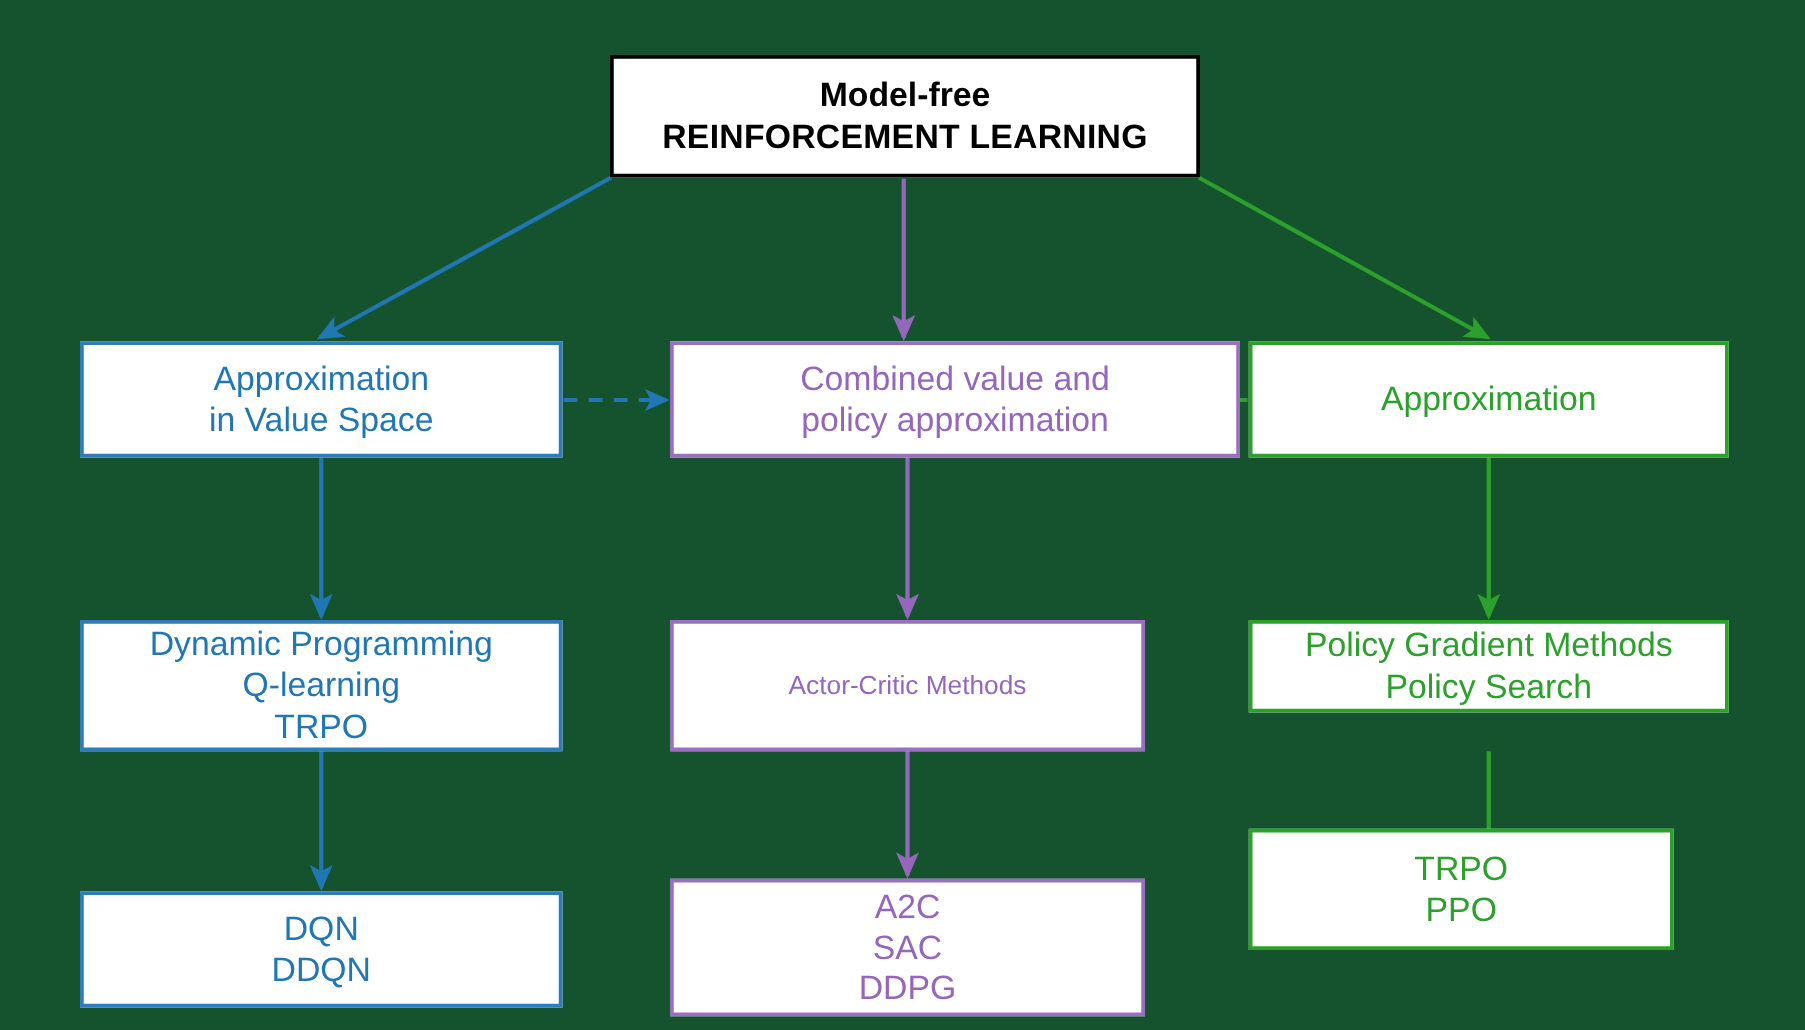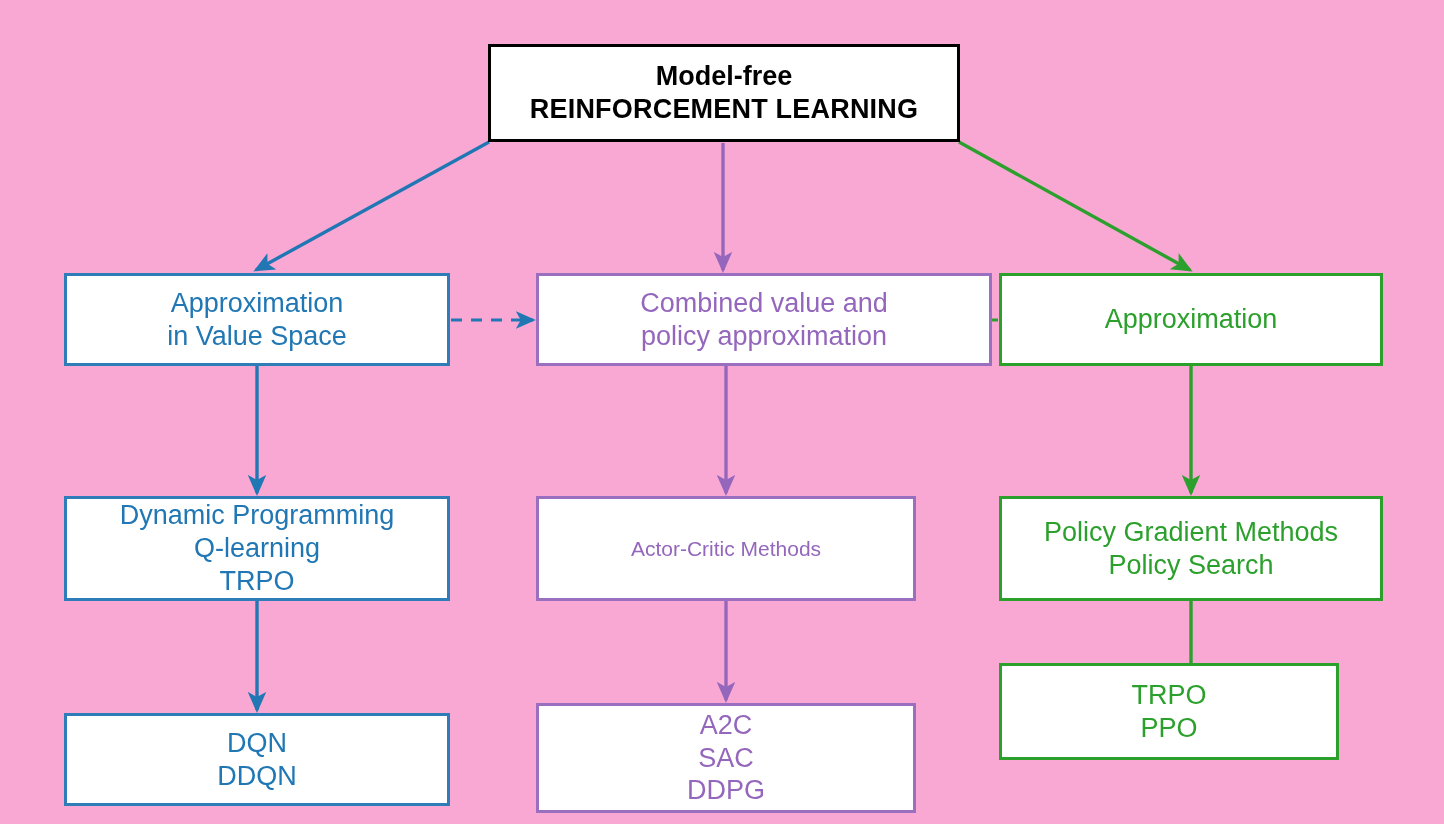--- a/index.html
+++ b/index.html
@@ -8,21 +8,21 @@
     padding: 0;
     background: #ffffff;
   }
   body {
     font-family: "Liberation Sans", sans-serif;
   }
   #canvas {
     position: relative;
     width: 1444px;
     height: 824px;
-    background: #f9a8d4;
+    background: #14532d;
     overflow: hidden;
   }
   #edges {
     position: absolute;
     left: 0;
     top: 0;
     width: 1444px;
     height: 824px;
     pointer-events: none;
   }
@@ -65,21 +65,21 @@
   .branch-value   { border: 3px solid #2e7cb8; color: #2077b4; }
   .branch-combined{ border: 3px solid #9a6fc0; color: #9467bd; }
   .branch-policy  { border: 3px solid #2ba02b; color: #2ca02c; }
 
   #node-value-space    { left: 64px;  top: 273px; width: 386px; height: 93px; font-size: 27px; z-index: 3; }
   #node-combined       { left: 536px; top: 273px; width: 456px; height: 93px; font-size: 27px; z-index: 3; }
   #node-policy-space   { left: 999px; top: 273px; width: 384px; height: 93px; font-size: 27px; z-index: 3; }
 
   #node-value-methods  { left: 64px;  top: 496px; width: 386px; height: 105px; font-size: 27px; z-index: 3; }
   #node-actor-critic   { left: 536px; top: 496px; width: 380px; height: 105px; font-size: 21px; z-index: 3; }
-  #node-policy-methods { left: 999px; top: 496px; width: 384px; height: 105px; font-size: 27px; z-index: 3; }
+  #node-policy-methods { left: 999px; top: 496px; width: 384px; height: 74px; font-size: 27px; z-index: 3; }
 
   #node-value-algos    { left: 64px;  top: 713px; width: 386px; height: 93px; font-size: 27px; z-index: 3; text-align: center; }
   #node-combined-algos { left: 536px; top: 703px; width: 380px; height: 110px; font-size: 27px; z-index: 3; align-items: center; }
   #node-policy-algos   { left: 999px; top: 663px; width: 340px; height: 97px; font-size: 27px; z-index: 3; }
 </style>
 </head>
 <body>
 
 <div id="canvas">
 

